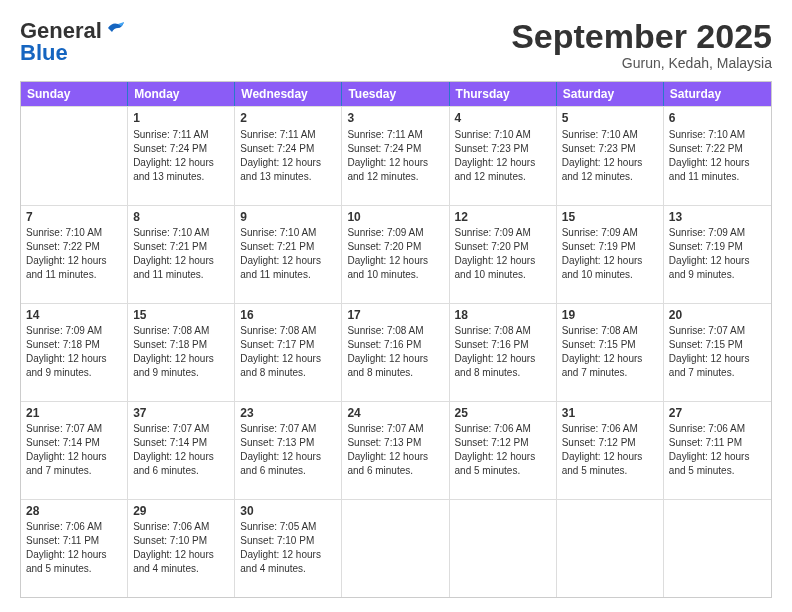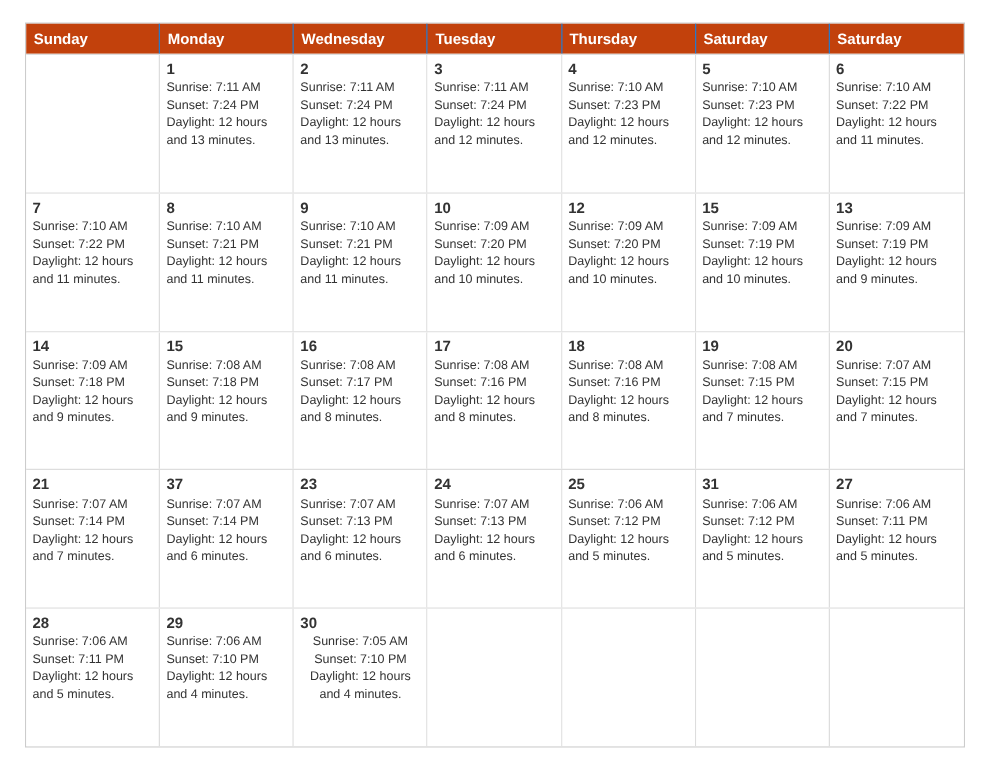--- a/index.html
+++ b/index.html
@@ -43,21 +43,21 @@
     }
     .calendar {
       flex: 1;
       display: flex;
       flex-direction: column;
       border: 1px solid #ccc;
     }
     .cal-header {
       display: grid;
       grid-template-columns: repeat(7, 1fr);
-      background: #c2410c;
+      background: #8b5cf6;
     }
     .cal-header-cell {
       color: #fff;
       font-size: 12px;
       font-weight: bold;
       padding: 5px 6px;
       text-align: left;
       border-right: 1px solid #2979c9;
     }
     .cal-header-cell:last-child { border-right: none; }
@@ -94,20 +94,36 @@
     .cal-cell .info {
       font-size: 10px;
       color: #333;
       line-height: 1.4;
     }
   </style>
 </head>
 <body>
 
 <div class="page">
+  <div class="header">
+    <div class="logo">
+      <div style="display:flex;align-items:center;">
+        <span style="font-size:22px;font-weight:bold;color:#333;">General</span>
+        <svg width="22" height="18" viewBox="0 0 22 18" style="margin-left:2px;margin-top:-4px;">
+          <path d="M4 8 Q8 2 14 4 Q18 5 20 2 Q18 8 14 8 Q10 8 8 12 Q6 10 4 8Z" fill="#1565c0"></path>
+          <path d="M14 4 Q17 3 20 2 Q19 5 17 6Z" fill="#42a5f5"></path>
+        </svg>
+      </div>
+      <div style="font-size:22px;font-weight:bold;color:#1565c0;margin-top:-4px;">Blue</div>
+    </div>
+    <div class="title-area">
+      <div class="month-title">September 2025</div>
+      <div class="subtitle">Gurun, Kedah, Malaysia</div>
+    </div>
+  </div>
 
   <div class="calendar">
     <div class="cal-header">
       <div class="cal-header-cell">Sunday</div>
       <div class="cal-header-cell">Monday</div>
       <div class="cal-header-cell">Wednesday</div>
       <div class="cal-header-cell">Tuesday</div>
       <div class="cal-header-cell">Thursday</div>
       <div class="cal-header-cell">Saturday</div>
       <div class="cal-header-cell">Saturday</div>
@@ -292,21 +308,21 @@
 Daylight: 12 hours and 5 minutes.</div>
           </div>
           <div class="cal-cell">
             <span class="day-num">29</span>
             <div class="info" style="white-space: pre-line;">Sunrise: 7:06 AM
 Sunset: 7:10 PM
 Daylight: 12 hours and 4 minutes.</div>
           </div>
           <div class="cal-cell">
             <span class="day-num">30</span>
-            <div class="info" style="white-space: pre-line; text-align: center;">Sunrise: 7:05 AM
+            <div class="info" style="white-space: pre-line;">Sunrise: 7:05 AM
 Sunset: 7:10 PM
 Daylight: 12 hours and 4 minutes.</div>
           </div>
           <div class="cal-cell empty"></div>
           <div class="cal-cell empty"></div>
           <div class="cal-cell empty"></div>
           <div class="cal-cell empty"></div>
         </div>
       </div>
   </div>

